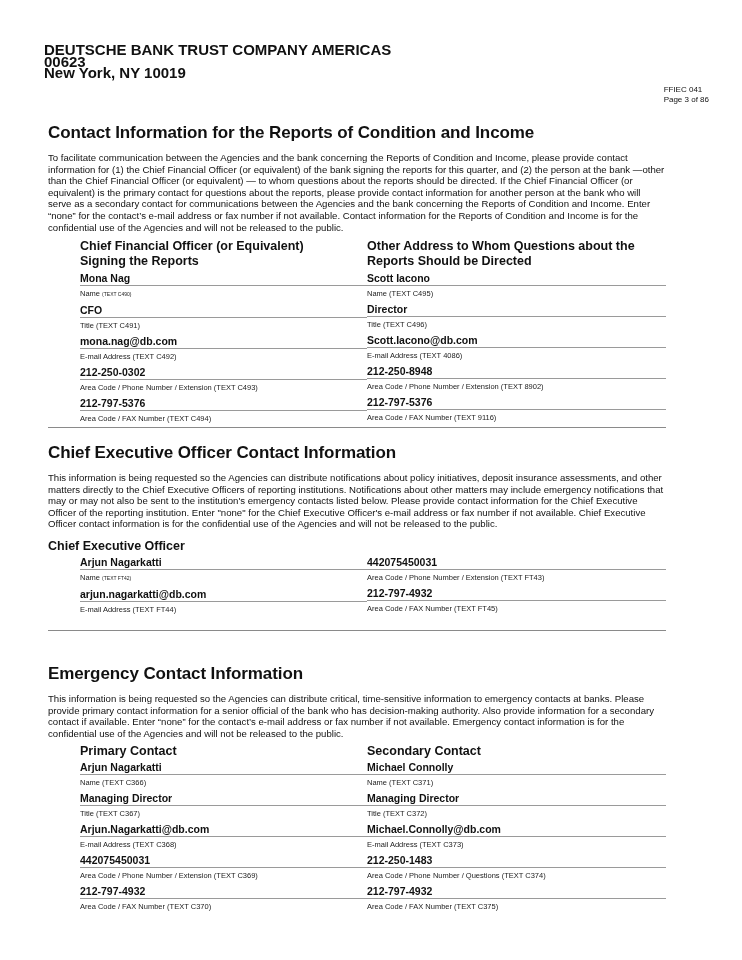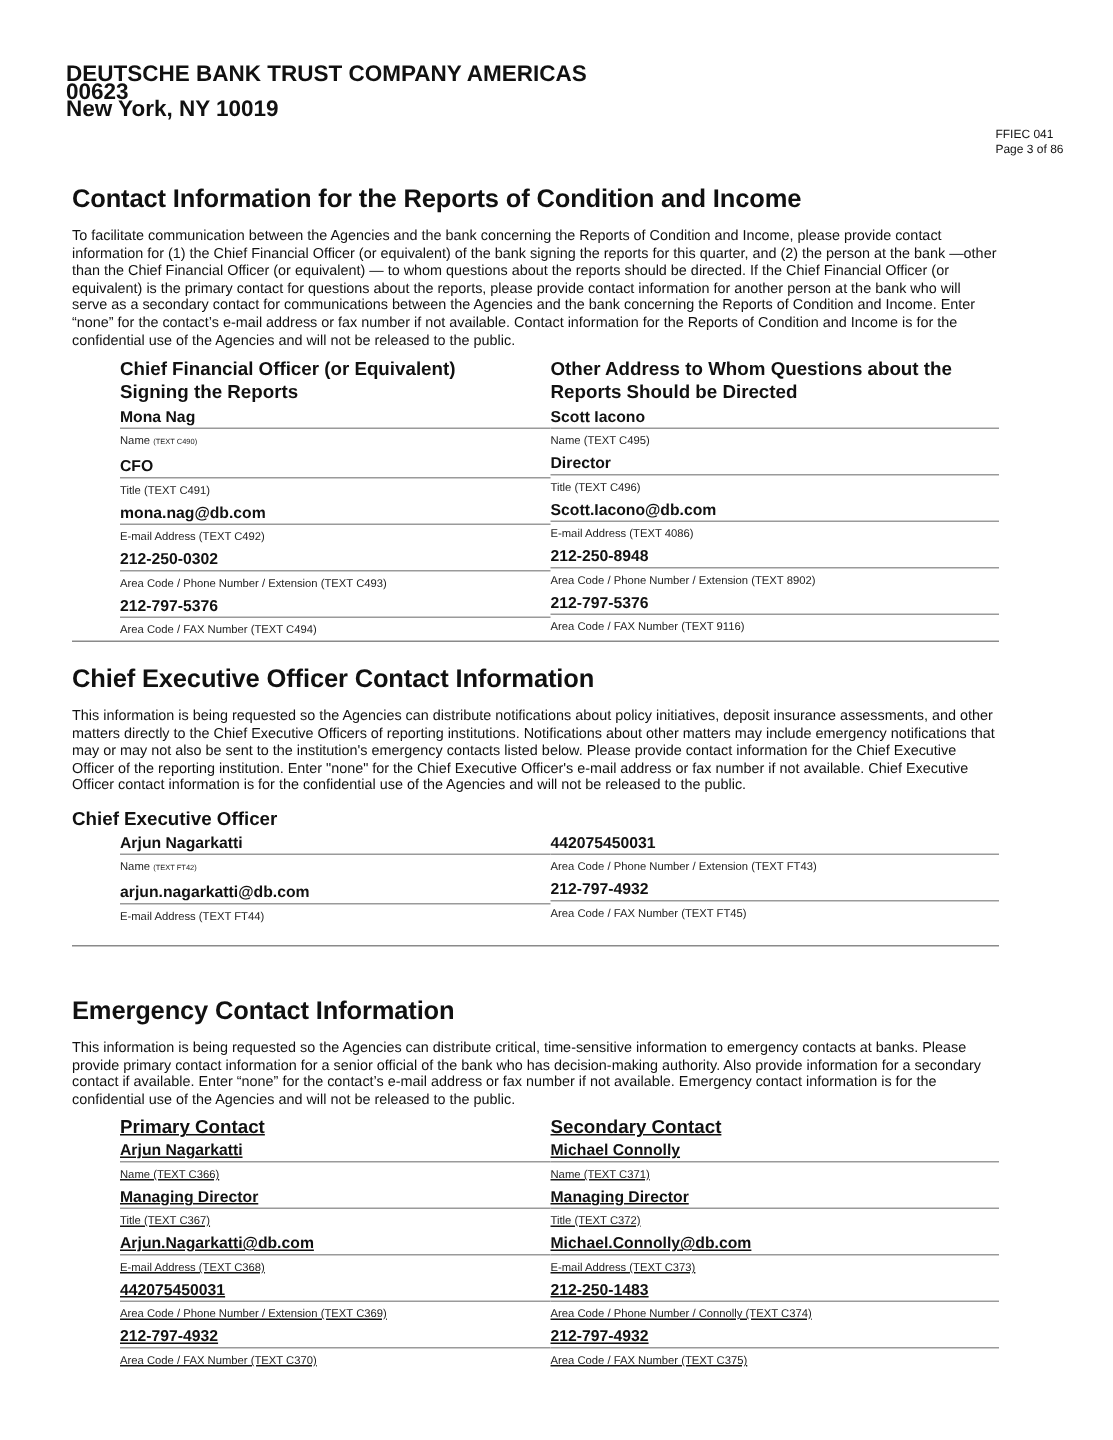--- a/index.html
+++ b/index.html
@@ -117,21 +117,21 @@
         <div class="label">Area Code / FAX Number (TEXT FT45)</div>
       </div>
     </div>
   </div>
 </div>
 <hr class="divider" style="position:absolute; left:48px; width:618px; top:630px;">
 
 <div class="section" style="top:664px;">
   <h1>Emergency Contact Information</h1>
   <p class="para">This information is being requested so the Agencies can distribute critical, time-sensitive information to emergency contacts at banks. Please provide primary contact information for a senior official of the bank who has decision-making authority. Also provide information for a secondary contact if available. Enter “none” for the contact’s e-mail address or fax number if not available. Emergency contact information is for the confidential use of the Agencies and will not be released to the public.</p>
-  <div class="cols" style="margin-top:5px;text-decoration:underline;">
+  <div class="cols" style="margin-top:5px;">
     <div class="col">
       <h2 style="margin-bottom:2px;">Primary Contact</h2>
       <div class="field">
         <div class="value">Arjun Nagarkatti</div>
         <div class="label">Name (TEXT C366)</div>
       </div>
       <div class="field">
         <div class="value">Managing Director</div>
         <div class="label">Title (TEXT C367)</div>
       </div>
@@ -157,21 +157,21 @@
       <div class="field">
         <div class="value">Managing Director</div>
         <div class="label">Title (TEXT C372)</div>
       </div>
       <div class="field">
         <div class="value">Michael.Connolly@db.com</div>
         <div class="label">E-mail Address (TEXT C373)</div>
       </div>
       <div class="field">
         <div class="value">212-250-1483</div>
-        <div class="label">Area Code / Phone Number / Connolly (TEXT C374)</div>
+        <div class="label">Area Code / Phone Number / Questions (TEXT C374)</div>
       </div>
       <div class="field">
         <div class="value">212-797-4932</div>
         <div class="label">Area Code / FAX Number (TEXT C375)</div>
       </div>
     </div>
   </div>
 </div>
 
 </body></html>

